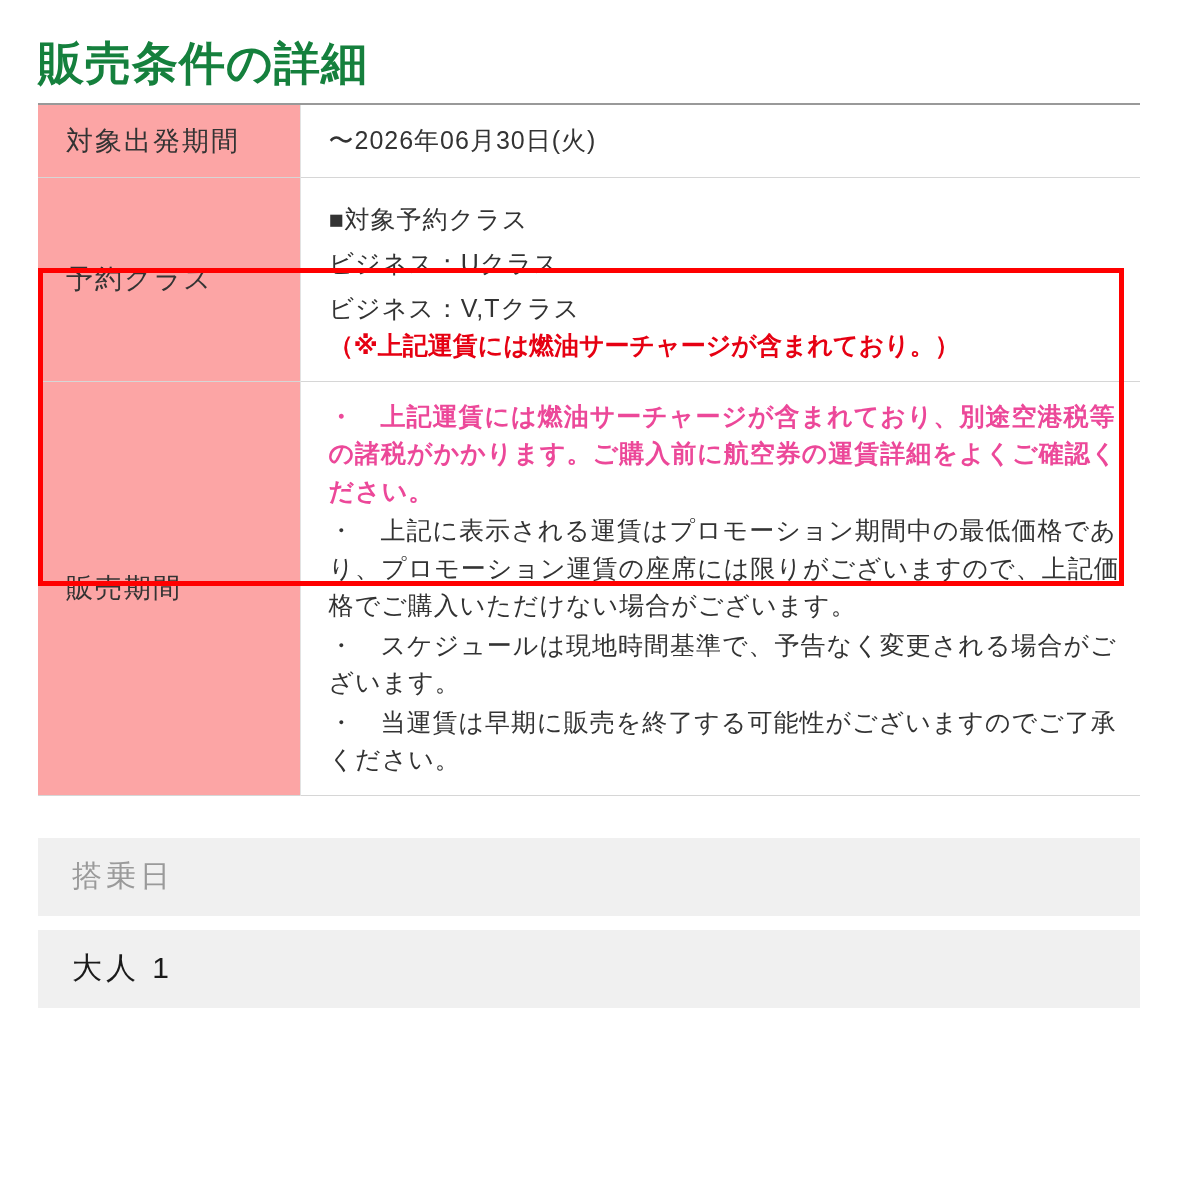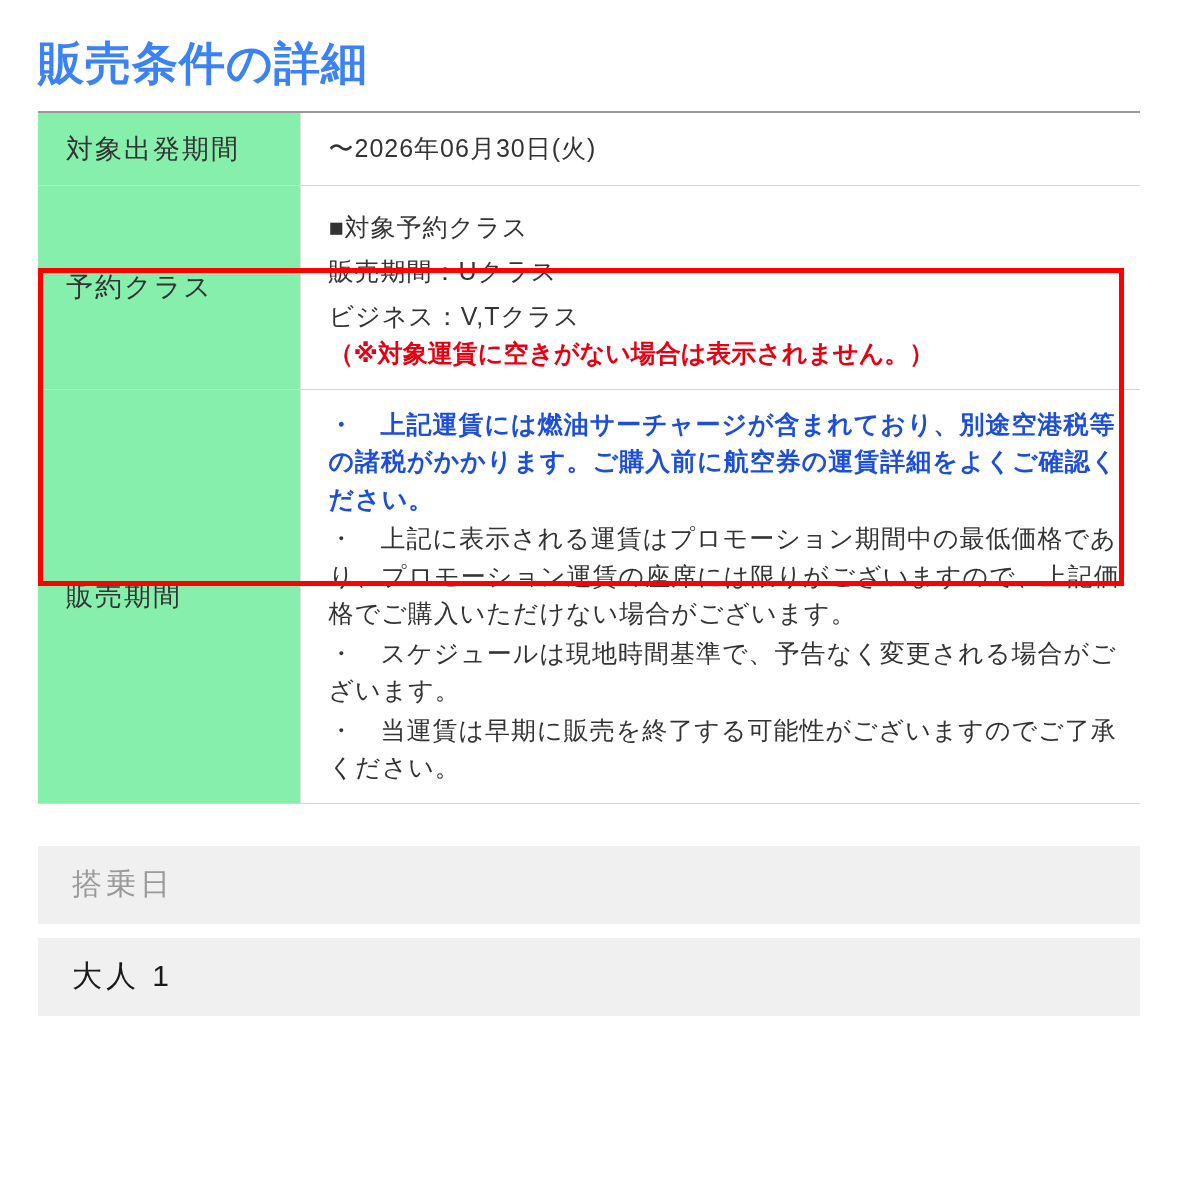--- a/index.html
+++ b/index.html
@@ -21,40 +21,40 @@
     position: relative;
     box-sizing: border-box;
     padding: 0 38px;
   }
 
   
   .page-title {
     font-size: 46px;
     font-weight: bold;
     letter-spacing: 1px;
-    color: #3b82f6;
-    padding: 38px 0 22px 0;
+    color: #15803d;
+    padding: 38px 0 14px 0;
     margin: 0;
     line-height: 1.1;
   }
 
   
   .cond-table {
     width: 1102px;
     border-collapse: collapse;
     table-layout: fixed;
     border-top: 2px solid #999999;
     position: relative;
   }
   .cond-table tr {
     border-bottom: 1px solid #d6d6d6;
   }
   .cond-table th {
     width: 262px;
-    background: #86efac;
+    background: #fca5a5;
     font-size: 27px;
     font-weight: normal;
     letter-spacing: 2px;
     color: #333333;
     text-align: left;
     vertical-align: middle;
     padding: 18px 0 18px 28px;
     box-sizing: border-box;
     border-right: 1px solid #e2e2e2;
   }
@@ -76,21 +76,21 @@
   
   .res-cell {
     line-height: 1.42;
     font-size: 29px;
     letter-spacing: 0.5px;
     padding-top: 20px;
     padding-bottom: 18px;
   }
   .res-line { display: block; white-space: nowrap; margin-top: 7px; }
   .red-text {
-    color: #1d4ed8;
+    color: #ec4899;
     font-weight: bold;
   }
   .res-note {
     display: block;
     color: #e60012;
     font-weight: bold;
     letter-spacing: 0px;
   }
 
   
@@ -156,23 +156,23 @@
   <table class="cond-table">
     <tbody>
       <tr>
         <th>対象出発期間</th>
         <td class="val-date">〜2026年06月30日(火)</td>
       </tr>
       <tr>
         <th>予約クラス</th>
         <td class="res-cell">
           <span class="res-line">■対象予約クラス</span>
-          <span class="res-line">販売期間：Uクラス</span>
+          <span class="res-line">ビジネス：Uクラス</span>
           <span class="res-line">ビジネス：V,Tクラス</span>
-          <span class="res-note">（※対象運賃に空きがない場合は表示されません。）</span>
+          <span class="res-note">（※上記運賃には燃油サーチャージが含まれており。）</span>
         </td>
       </tr>
       <tr>
         <th class="th-notes">販売期間</th>
         <td class="note-cell">
           <span class="note-block red-text">・　上記運賃には燃油サーチャージが含まれており、別途空港税等の諸税がかかります。ご購入前に航空券の運賃詳細をよくご確認ください。</span>
           <span class="note-block">・　上記に表示される運賃はプロモーション期間中の最低価格であり、プロモーション運賃の座席には限りがございますので、上記価格でご購入いただけない場合がございます。</span>
           <span class="note-block">・　スケジュールは現地時間基準で、予告なく変更される場合がございます。</span>
           <span class="note-block">・　当運賃は早期に販売を終了する可能性がございますのでご了承ください。</span>
         </td>

